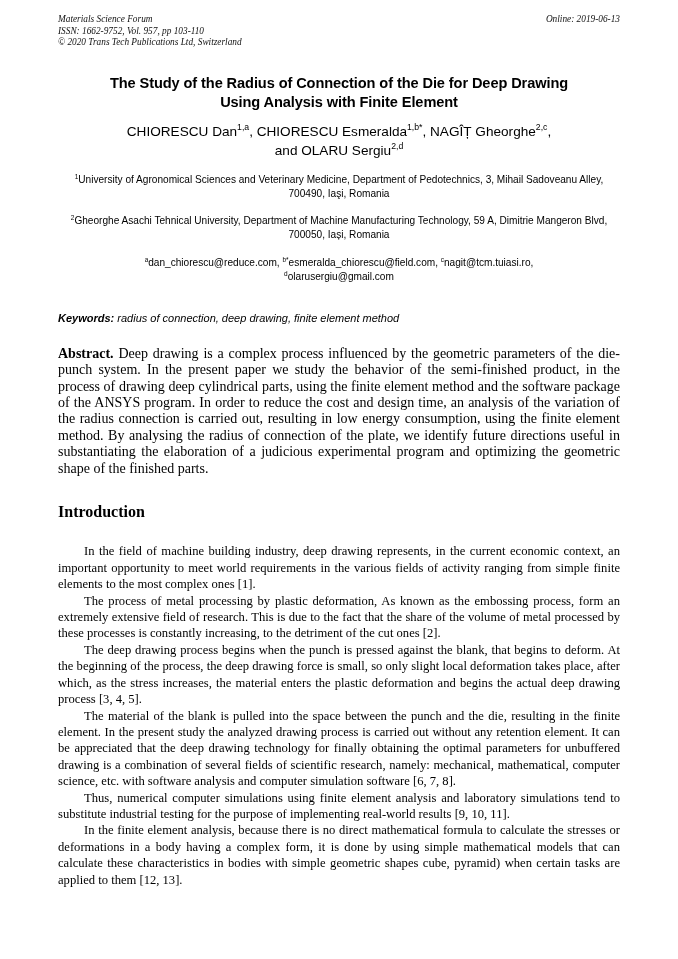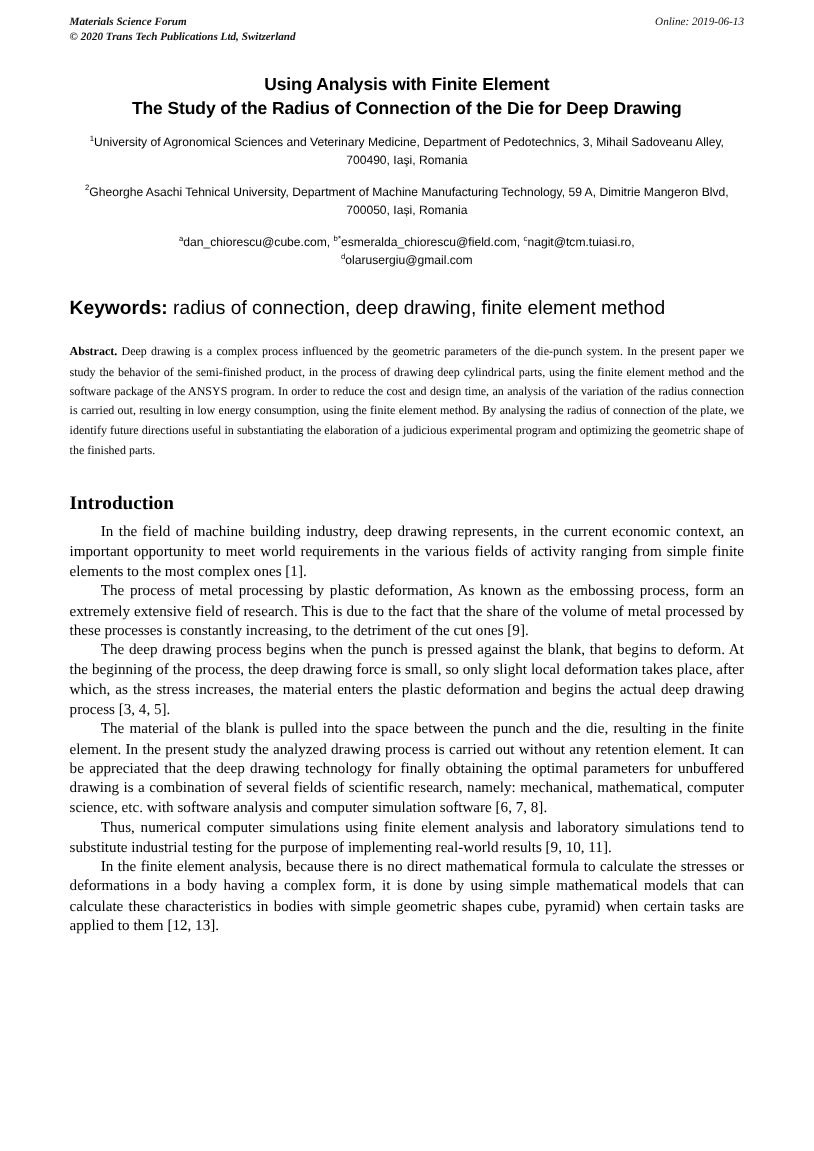--- a/index.html
+++ b/index.html
@@ -34,21 +34,20 @@
   }
   .journal-header .online-date {
     position: absolute;
     top: 0;
     right: 0;
     font-style: italic;
     white-space: nowrap;
   }
   .journal-header .line {
     white-space: nowrap;
-    font-weight: bold;
   }
 
   
   .title-block {
     margin-top: 25px;
     text-align: center;
     font-family: "Liberation Sans", "DejaVu Sans", sans-serif;
     font-weight: bold;
     font-size: 14.6px;
     line-height: 19.5px;
@@ -91,96 +90,102 @@
     text-align: center;
     font-family: "Liberation Sans", "DejaVu Sans", sans-serif;
     font-size: 10.1px;
     line-height: 14.5px;
   }
 
   
   .keywords {
     margin-top: 26px;
     font-family: "Liberation Sans", "DejaVu Sans", sans-serif;
-    font-size: 16px;
+    font-size: 11px;
     line-height: 14px;
+    font-style: italic;
   }
   .keywords .kw-label {
     font-weight: bold;
   }
 
   
   .abstract {
     margin-top: 21px;
     text-align: justify;
-    font-size: 10px;
+    font-size: 14px;
     line-height: 16.4px;
     hyphens: none;
   }
   .abstract .abs-label {
     font-weight: bold;
   }
 
   
   .section-heading {
     margin-top: 27px;
     font-weight: bold;
     font-size: 16px;
     line-height: 16.4px;
   }
   .body-block {
-    margin-top: 7px;
+    margin-top: 23px;
   }
   .body-para {
     text-align: justify;
     text-indent: 26px;
     font-size: 12.6px;
     line-height: 16.4px;
     margin: 0;
     hyphens: none;
   }
 </style>
 </head>
 <body>
 
 <div class="page">
 
   <div class="journal-header">
     <div class="online-date">Online: 2019-06-13</div>
     <div class="line">Materials Science Forum</div>
+    <div class="line">ISSN: 1662-9752, Vol. 957, pp 103-110</div>
     <div class="line">© 2020 Trans Tech Publications Ltd, Switzerland</div>
   </div>
 
   <div class="title-block">
+    <div>The Study of the Radius of Connection of the Die for Deep Drawing</div>
     <div>Using Analysis with Finite Element</div>
-    <div>The Study of the Radius of Connection of the Die for Deep Drawing</div>
   </div>
 
+  <div class="authors">
+    <div><span>CHIORESCU Dan</span><sup>1,a</sup><span>, CHIORESCU Esmeralda</span><sup>1,b*</sup><span>, NAGÎȚ Gheorghe</span><sup>2,c</sup><span>,</span></div>
+    <div><span>and OLARU Sergiu</span><sup>2,d</sup></div>
+  </div>
 
   <div class="affil-block">
     <div class="affil"><sup>1</sup><span>University of Agronomical Sciences and Veterinary Medicine, Department of  Pedotechnics, 3, Mihail Sadoveanu Alley, 700490, Iaşi, Romania</span></div>
     <div class="affil"><sup>2</sup><span>Gheorghe Asachi Tehnical University, Department of  Machine Manufacturing Technology, 59 A, Dimitrie Mangeron Blvd, 700050, Iași, Romania</span></div>
   </div>
 
   <div class="emails">
-    <div><sup>a</sup><span>dan_chiorescu@cube.com, </span><sup>b*</sup><span>esmeralda_chiorescu@field.com, </span><sup>c</sup><span>nagit@tcm.tuiasi.ro,</span></div>
+    <div><sup>a</sup><span>dan_chiorescu@reduce.com, </span><sup>b*</sup><span>esmeralda_chiorescu@field.com, </span><sup>c</sup><span>nagit@tcm.tuiasi.ro,</span></div>
     <div><sup>d</sup><span>olarusergiu@gmail.com</span></div>
   </div>
 
   <div class="keywords">
     <span class="kw-label">Keywords:</span><span> radius of connection, deep drawing, finite element method</span>
   </div>
 
   <div class="abstract">
     <span class="abs-label">Abstract.</span><span> Deep drawing is a complex process influenced by the geometric parameters of the die-punch system. In the present paper we study the behavior of the semi-finished product, in the process of drawing deep cylindrical parts, using the finite element method and the software package of the ANSYS program. In order to reduce the cost and design time, an analysis of the variation of the radius connection is carried out, resulting in low energy consumption, using the finite element method. By analysing the radius of connection of the plate, we identify future directions useful in substantiating the elaboration of a judicious experimental program and optimizing the geometric shape of the finished parts.</span>
   </div>
 
   <div class="section-heading">Introduction</div>
   <div class="body-block">
     <p class="body-para">In the field of machine building industry, deep drawing represents, in the current economic context, an important opportunity to meet world requirements in the various fields of activity ranging from simple finite elements to the most complex ones [1].</p>
-    <p class="body-para">The process of metal processing by plastic deformation, As known as the embossing process, form an extremely extensive field of research. This is due to the fact that the share of the volume of metal processed by these processes is constantly increasing, to the detriment of the cut ones [9].</p>
+    <p class="body-para">The process of metal processing by plastic deformation, As known as the embossing process, form an extremely extensive field of research. This is due to the fact that the share of the volume of metal processed by these processes is constantly increasing, to the detriment of the cut ones [2].</p>
     <p class="body-para">The deep drawing process begins when the punch is pressed against the blank, that begins to deform. At the beginning of the process, the deep drawing force is small, so only slight local deformation takes place, after which, as the stress increases, the material enters the plastic deformation and begins the actual deep drawing process [3, 4, 5].</p>
     <p class="body-para">The material of the blank is pulled into the space between the punch and the die, resulting in the finite element. In the present study the analyzed drawing process is carried out without any retention element. It can be appreciated that the deep drawing technology for finally obtaining the optimal parameters for unbuffered drawing is a combination of several fields of scientific research, namely: mechanical, mathematical, computer science, etc. with software analysis and computer simulation software [6, 7, 8].</p>
     <p class="body-para">Thus, numerical computer simulations using finite element analysis and laboratory simulations tend to substitute industrial testing for the purpose of implementing real-world results [9, 10, 11].</p>
     <p class="body-para">In the finite element analysis, because there is no direct mathematical formula to calculate the stresses or deformations in a body having a complex form, it is done by using simple mathematical models that can calculate these characteristics in bodies with simple geometric shapes cube, pyramid) when certain tasks are applied to them [12, 13].</p>
   </div>
 
 </div>
 
 </body></html>

